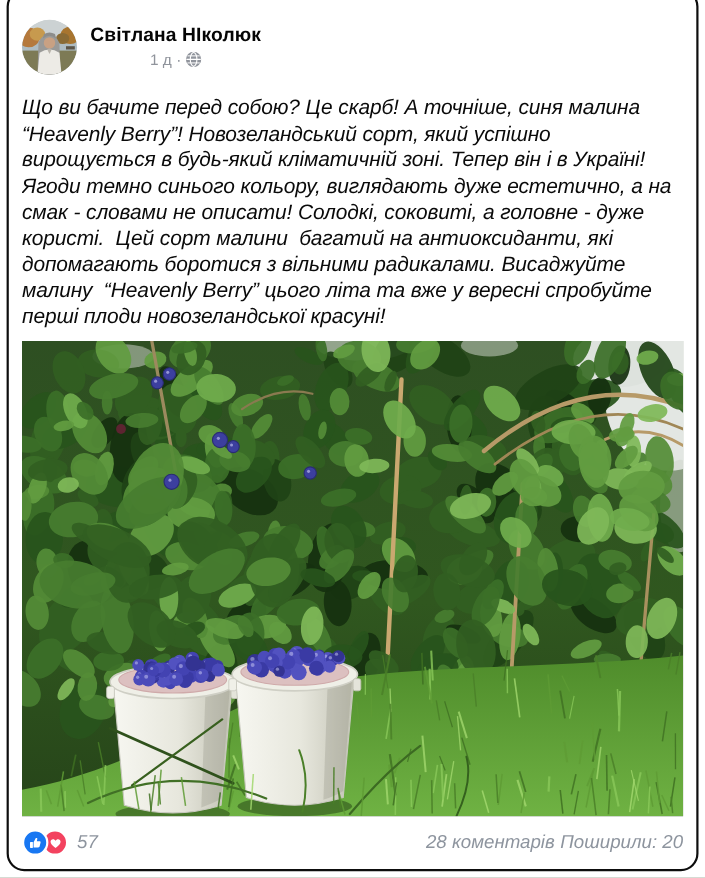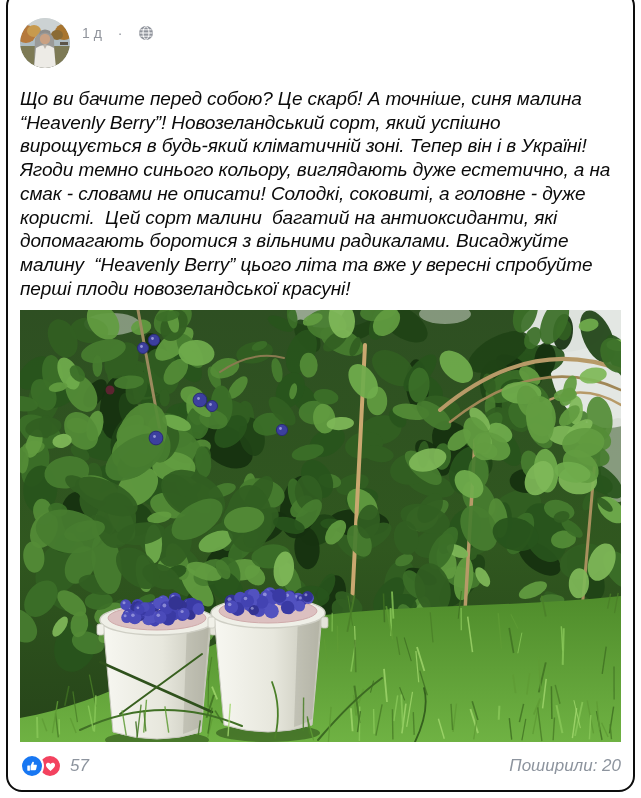--- a/index.html
+++ b/index.html
@@ -12,21 +12,21 @@
   .frame{
     position:absolute;left:6px;top:-10px;width:629px;height:802px;
     box-sizing:border-box;border:2.5px solid #0d0d0d;border-radius:16px;
     pointer-events:none;background:transparent;
   }
   .post{position:absolute;left:20px;top:18px;width:601px;}
   .header{display:flex;align-items:flex-start;}
   .avatar{width:50px;height:50px;border-radius:50%;overflow:hidden;flex:0 0 50px;background:#ccd2d3;}
   .header-text{margin-left:12px;padding-top:3px;}
   .author{font-size:17.5px;font-weight:bold;color:#050505;letter-spacing:.1px;}
-  .meta{margin-top:4px;font-size:14px;color:#90949c;display:flex;align-items:center;gap:16px;}
+  .meta{margin-top:4px;font-size:14px;color:#90949c;display:flex;align-items:center;gap:4px;justify-content:center;}
   .meta .globe{width:14px;height:14px;display:inline-block;color:#90949c;}
   .body-text{
     position:absolute;top:69px;left:0;width:601px;height:212px;overflow:hidden;
     font-size:19px;line-height:23.7px;color:#0a0a0a;letter-spacing:-0.1px;
     white-space:pre-wrap;
     font-style:italic;
   }
   .photo{position:absolute;top:292px;left:0;width:601px;height:432px;overflow:hidden;background:#2c4a20;}
   .footer{
     position:absolute;top:724px;left:0;width:601px;height:48px;
@@ -71,20 +71,21 @@
           <rect x="40" y="24" width="8" height="3" fill="#5c5548"></rect>
           <path d="M15 20 q5 -8 10 -7 q6 1 9 8 l1 30 l-21 0 Z" fill="#9a9a98"></path>
           <circle cx="25" cy="21" r="5.2" fill="#c9a183"></circle>
           <path d="M19 17 q6 -5 12 0 l-1 -4 q-5 -3 -10 0 Z" fill="#8d8d8b"></path>
           <path d="M16 30 q9 -6 18 0 l2 20 l-22 0 Z" fill="#edebe6"></path>
           <path d="M23 27 l2 4 l2 -4 q-2 -2 -4 0 Z" fill="#b9b4ac"></path>
         </g>
       </svg>
     </div>
     <div class="header-text">
+      <div class="author">Світлана НІколюк</div>
       <div class="meta">
         <span>1 д</span>
         <span>·</span>
         <span class="globe">
           <svg width="14" height="14" viewBox="0 0 14 14">
             <circle cx="7" cy="7" r="7" fill="#90949c"></circle>
             <ellipse cx="7" cy="7" rx="3" ry="6.3" fill="none" stroke="#ffffff" stroke-width="1"></ellipse>
             <line x1="0.4" y1="7" x2="13.6" y2="7" stroke="#ffffff" stroke-width="1"></line>
             <line x1="1.4" y1="3.8" x2="12.6" y2="3.8" stroke="#ffffff" stroke-width="0.9"></line>
             <line x1="1.4" y1="10.2" x2="12.6" y2="10.2" stroke="#ffffff" stroke-width="0.9"></line>
@@ -892,17 +893,18 @@
         </svg>
       </div>
       <div class="rx love">
         <svg width="13" height="13" viewBox="0 0 16 16">
           <path fill="#ffffff" d="M8 13.4C4.4 10.7 2.4 8.6 2.4 6.3c0-1.6 1.2-2.8 2.8-2.8 1.2 0 2.2.7 2.8 1.8.6-1.1 1.6-1.8 2.8-1.8 1.6 0 2.8 1.2 2.8 2.8 0 2.3-2 4.4-5.6 7.1z"></path>
         </svg>
       </div>
       <span class="rx-count">57</span>
     </div>
     <div class="meta-right">
+      <span>28 коментарів</span>
       <span>Поширили: 20</span>
     </div>
   </div>
 
 </div>
 
 </body></html>

